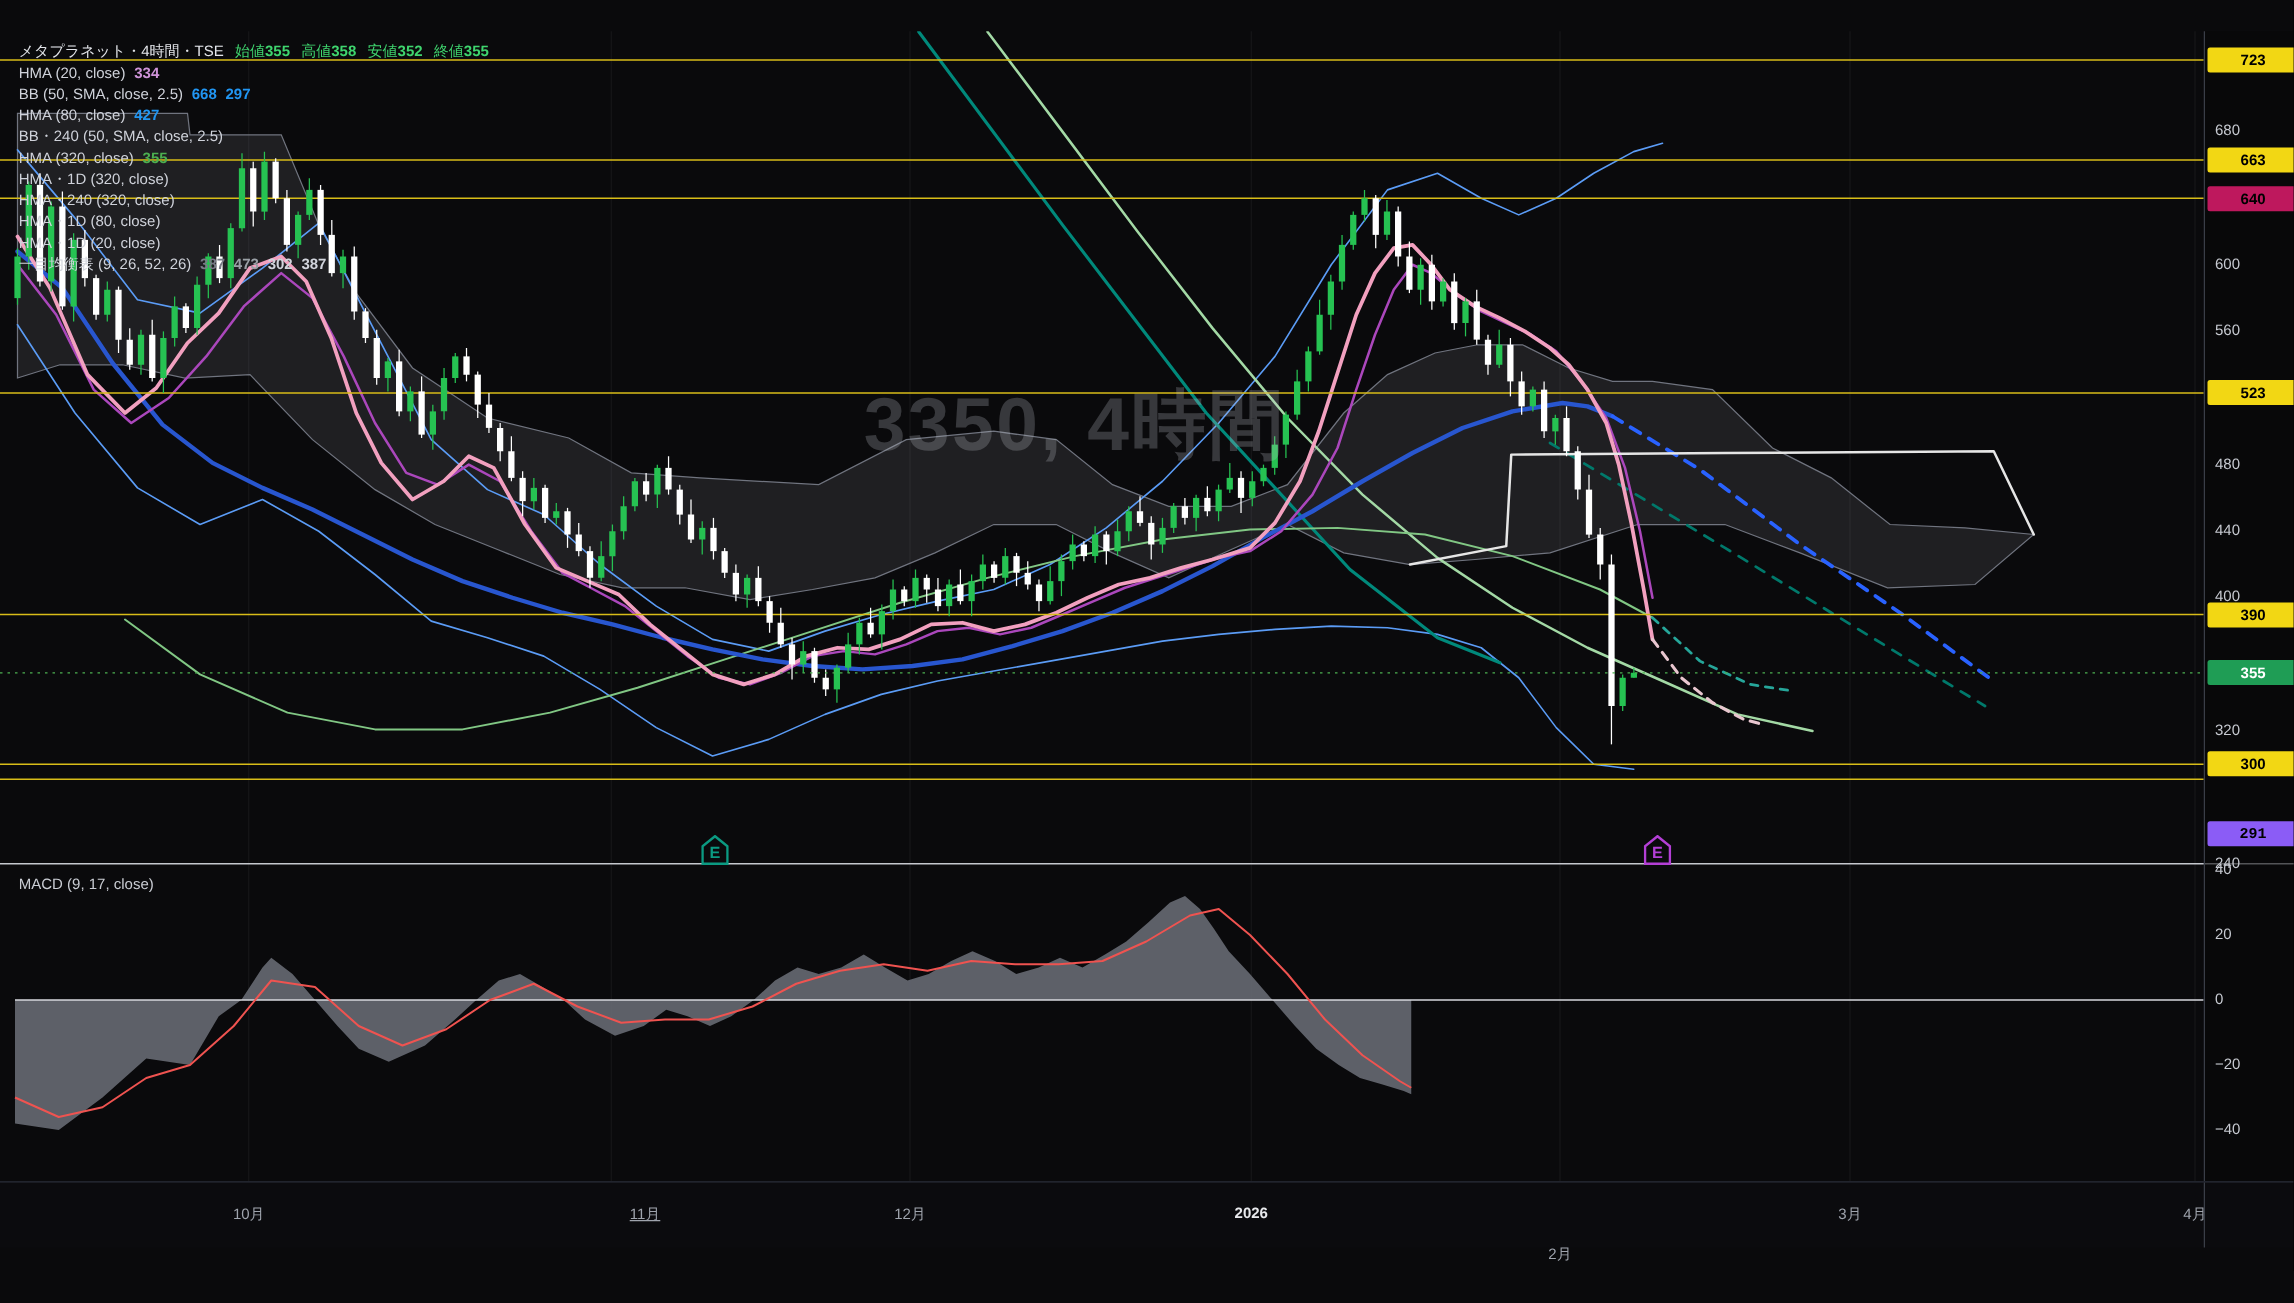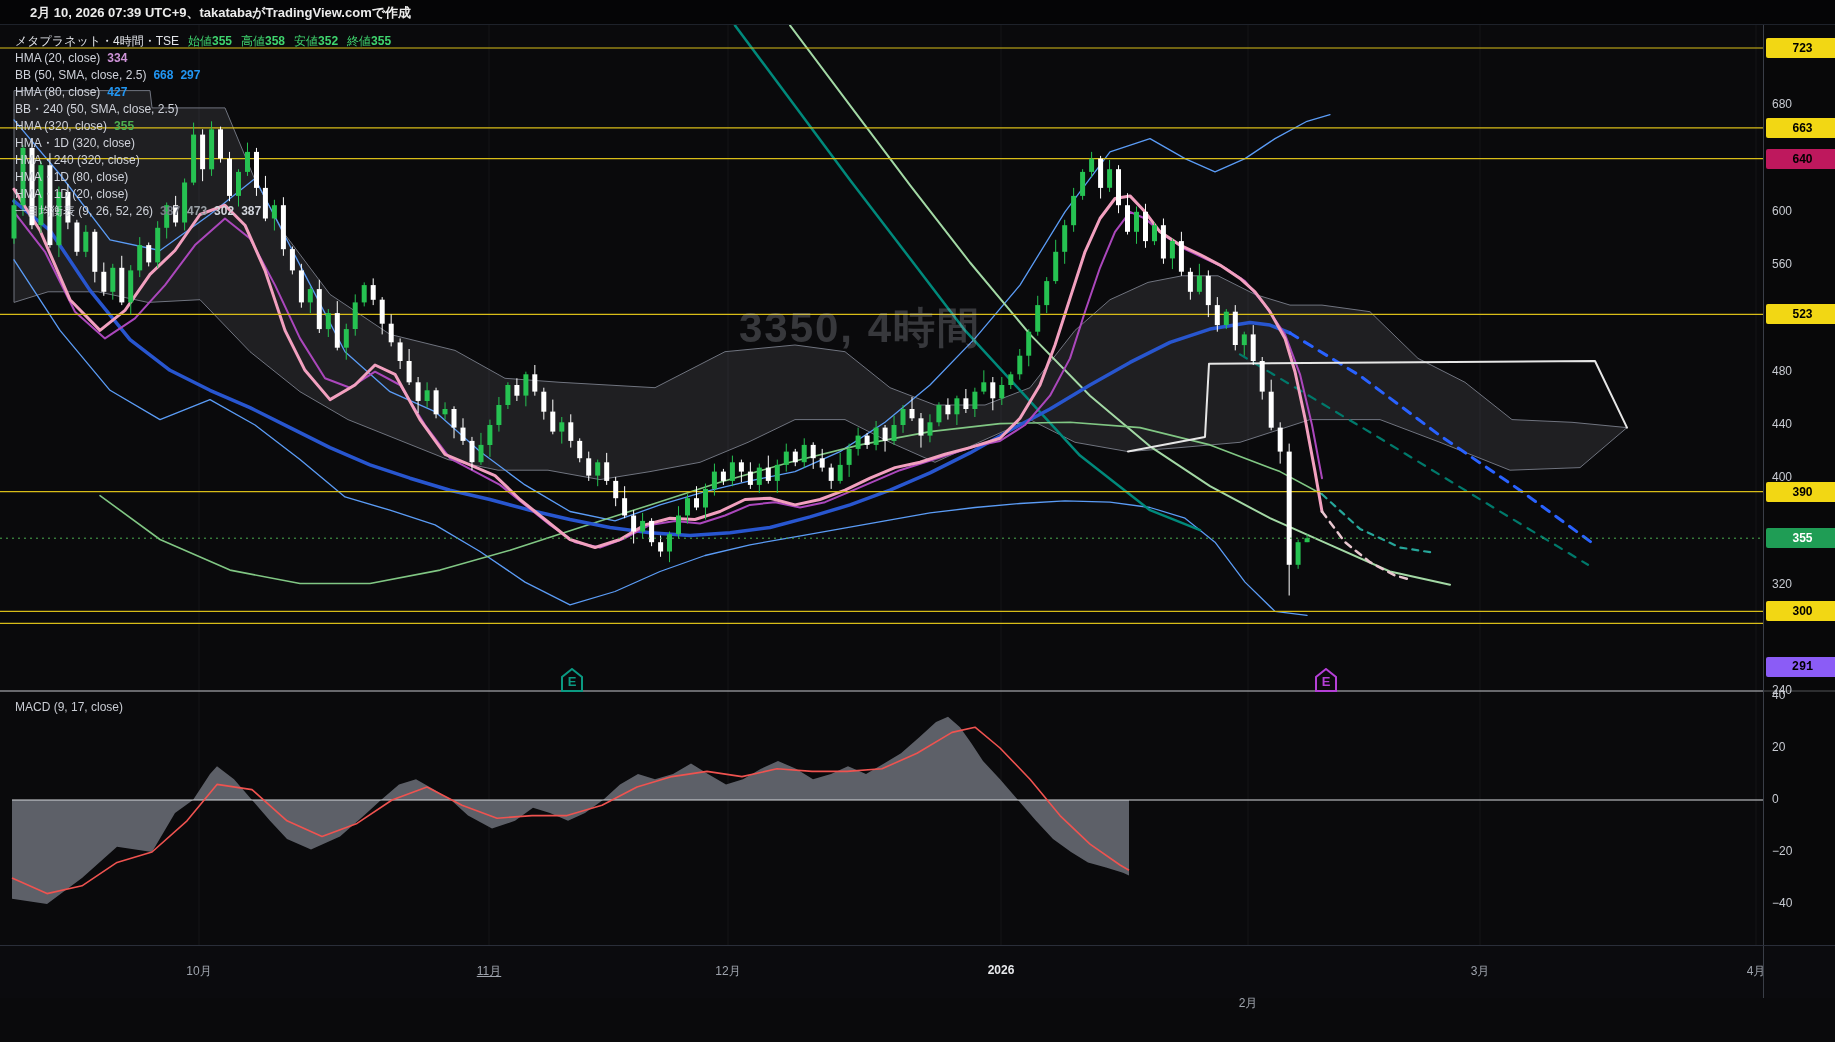--- a/index.html
+++ b/index.html
@@ -4,21 +4,21 @@
 <style>
   html,body{margin:0;padding:0;background:#000;}
   #app{position:relative;width:1835px;height:1042px;background:#0a0a0c;overflow:hidden;
        font-family:"Liberation Sans","DejaVu Sans",sans-serif;}
   #header{position:absolute;left:0;top:0;width:100%;height:25px;background:#050506;
           border-bottom:1px solid #1e222a;color:#ececec;font-size:13px;font-weight:bold;
           line-height:25px;padding-left:30px;box-sizing:border-box;}
   #chart-svg{position:absolute;left:0;top:0;}
   #watermark{position:absolute;left:420px;top:300px;width:880px;text-align:center;
              color:rgba(190,194,204,0.25);pointer-events:none;}
-  #watermark .wm1{font-size:42px;font-weight:bold;letter-spacing:2px;}
+  #watermark .wm1{font-size:60px;font-weight:bold;letter-spacing:2px;}
   #watermark .wm2{font-size:29px;margin-top:6px;}
   #legend{position:absolute;left:15px;top:33px;font-size:12px;color:#d1d4dc;}
   #legend .lrow{height:17px;line-height:17px;white-space:nowrap;}
   #legend .sym{color:#e3e5ea;}
   #legend .v{margin-left:7px;font-weight:bold;}
   #legend .ohlc{margin-left:9px;}
   #macd-label{position:absolute;left:15px;top:700px;font-size:12px;color:#c9ccd3;}
   #price-axis{position:absolute;left:1763px;top:25px;width:72px;height:920px;
               border-left:1px solid #3a3e47;background:rgba(6,6,8,0.6);font-size:12px;}
   .tick{position:absolute;left:8px;color:#c7cad1;}
@@ -32,23 +32,20 @@
   #footer{position:absolute;left:0;top:997px;width:1835px;height:45px;background:#1b1d23;}
   #footer .brand{position:absolute;left:22px;top:9px;display:flex;align-items:center;color:#e8eaed;
                  font-weight:bold;font-size:18px;}
   #footer .brand svg{margin-right:8px;}
   .ebadge{position:absolute;width:22px;height:24px;}
 </style>
 </head>
 <body>
 
 <div id="app">
-  <div id="header">
-    <span>2月 10, 2026 07:39 UTC+9、takatabaがTradingView.comで作成</span>
-  </div>
 
   <svg id="chart-svg" width="1835" height="1042">
     <defs>
       <clipPath id="clip-price">
           <rect x="0" y="25" width="1763" height="666"></rect>
         </clipPath>
       <clipPath id="clip-macd">
           <rect x="0" y="691" width="1763" height="254"></rect>
         </clipPath>
     </defs>
@@ -433,21 +430,21 @@
       <div class="badge" style="top: 279.4px; background: rgb(242, 215, 20); color: rgb(0, 0, 0);">523</div>
       <div class="badge" style="top: 456.556px; background: rgb(242, 215, 20); color: rgb(0, 0, 0);">390</div>
       <div class="badge" style="top: 576.436px; background: rgb(242, 215, 20); color: rgb(0, 0, 0);">300</div>
       <div class="badge" style="top: 632px; background: #8b5cf6; color: rgb(0, 0, 0); font-family: Liberation Mono, monospace;">291</div>
       <div class="badge" style="top: 503.176px; background: rgb(31, 157, 85); color: rgb(255, 255, 255);">355</div>
     </div>
 
   <div id="time-axis">
       <div class="axis-corner"></div>
       <div class="tlabel" style="left: 199px;">10月</div>
-      <div class="tlabel" style="left: 489px; text-decoration: underline;">11月</div>
+      <div class="tlabel" style="left: 516px; text-decoration: underline;">11月</div>
       <div class="tlabel" style="left: 728px;">12月</div>
       <div class="tlabel tmajor" style="left: 1001px;">2026</div>
       <div class="tlabel" style="left: 1248px; margin-top: 32px;">2月</div>
       <div class="tlabel" style="left: 1480px;">3月</div>
       <div class="tlabel" style="left: 1756px;">4月</div>
     </div>
 
 <div class="ebadge" style="left: 561px; top: 668px;"><svg width="22" height="24" viewBox="0 0 22 24">
         <path d="M11 1 L21 9 V23 H1 V9 Z" fill="none" stroke="#0b9a82" stroke-width="2"></path>
         <text x="11" y="18" text-anchor="middle" font-size="13" font-weight="bold" fill="#0b9a82">E</text>

